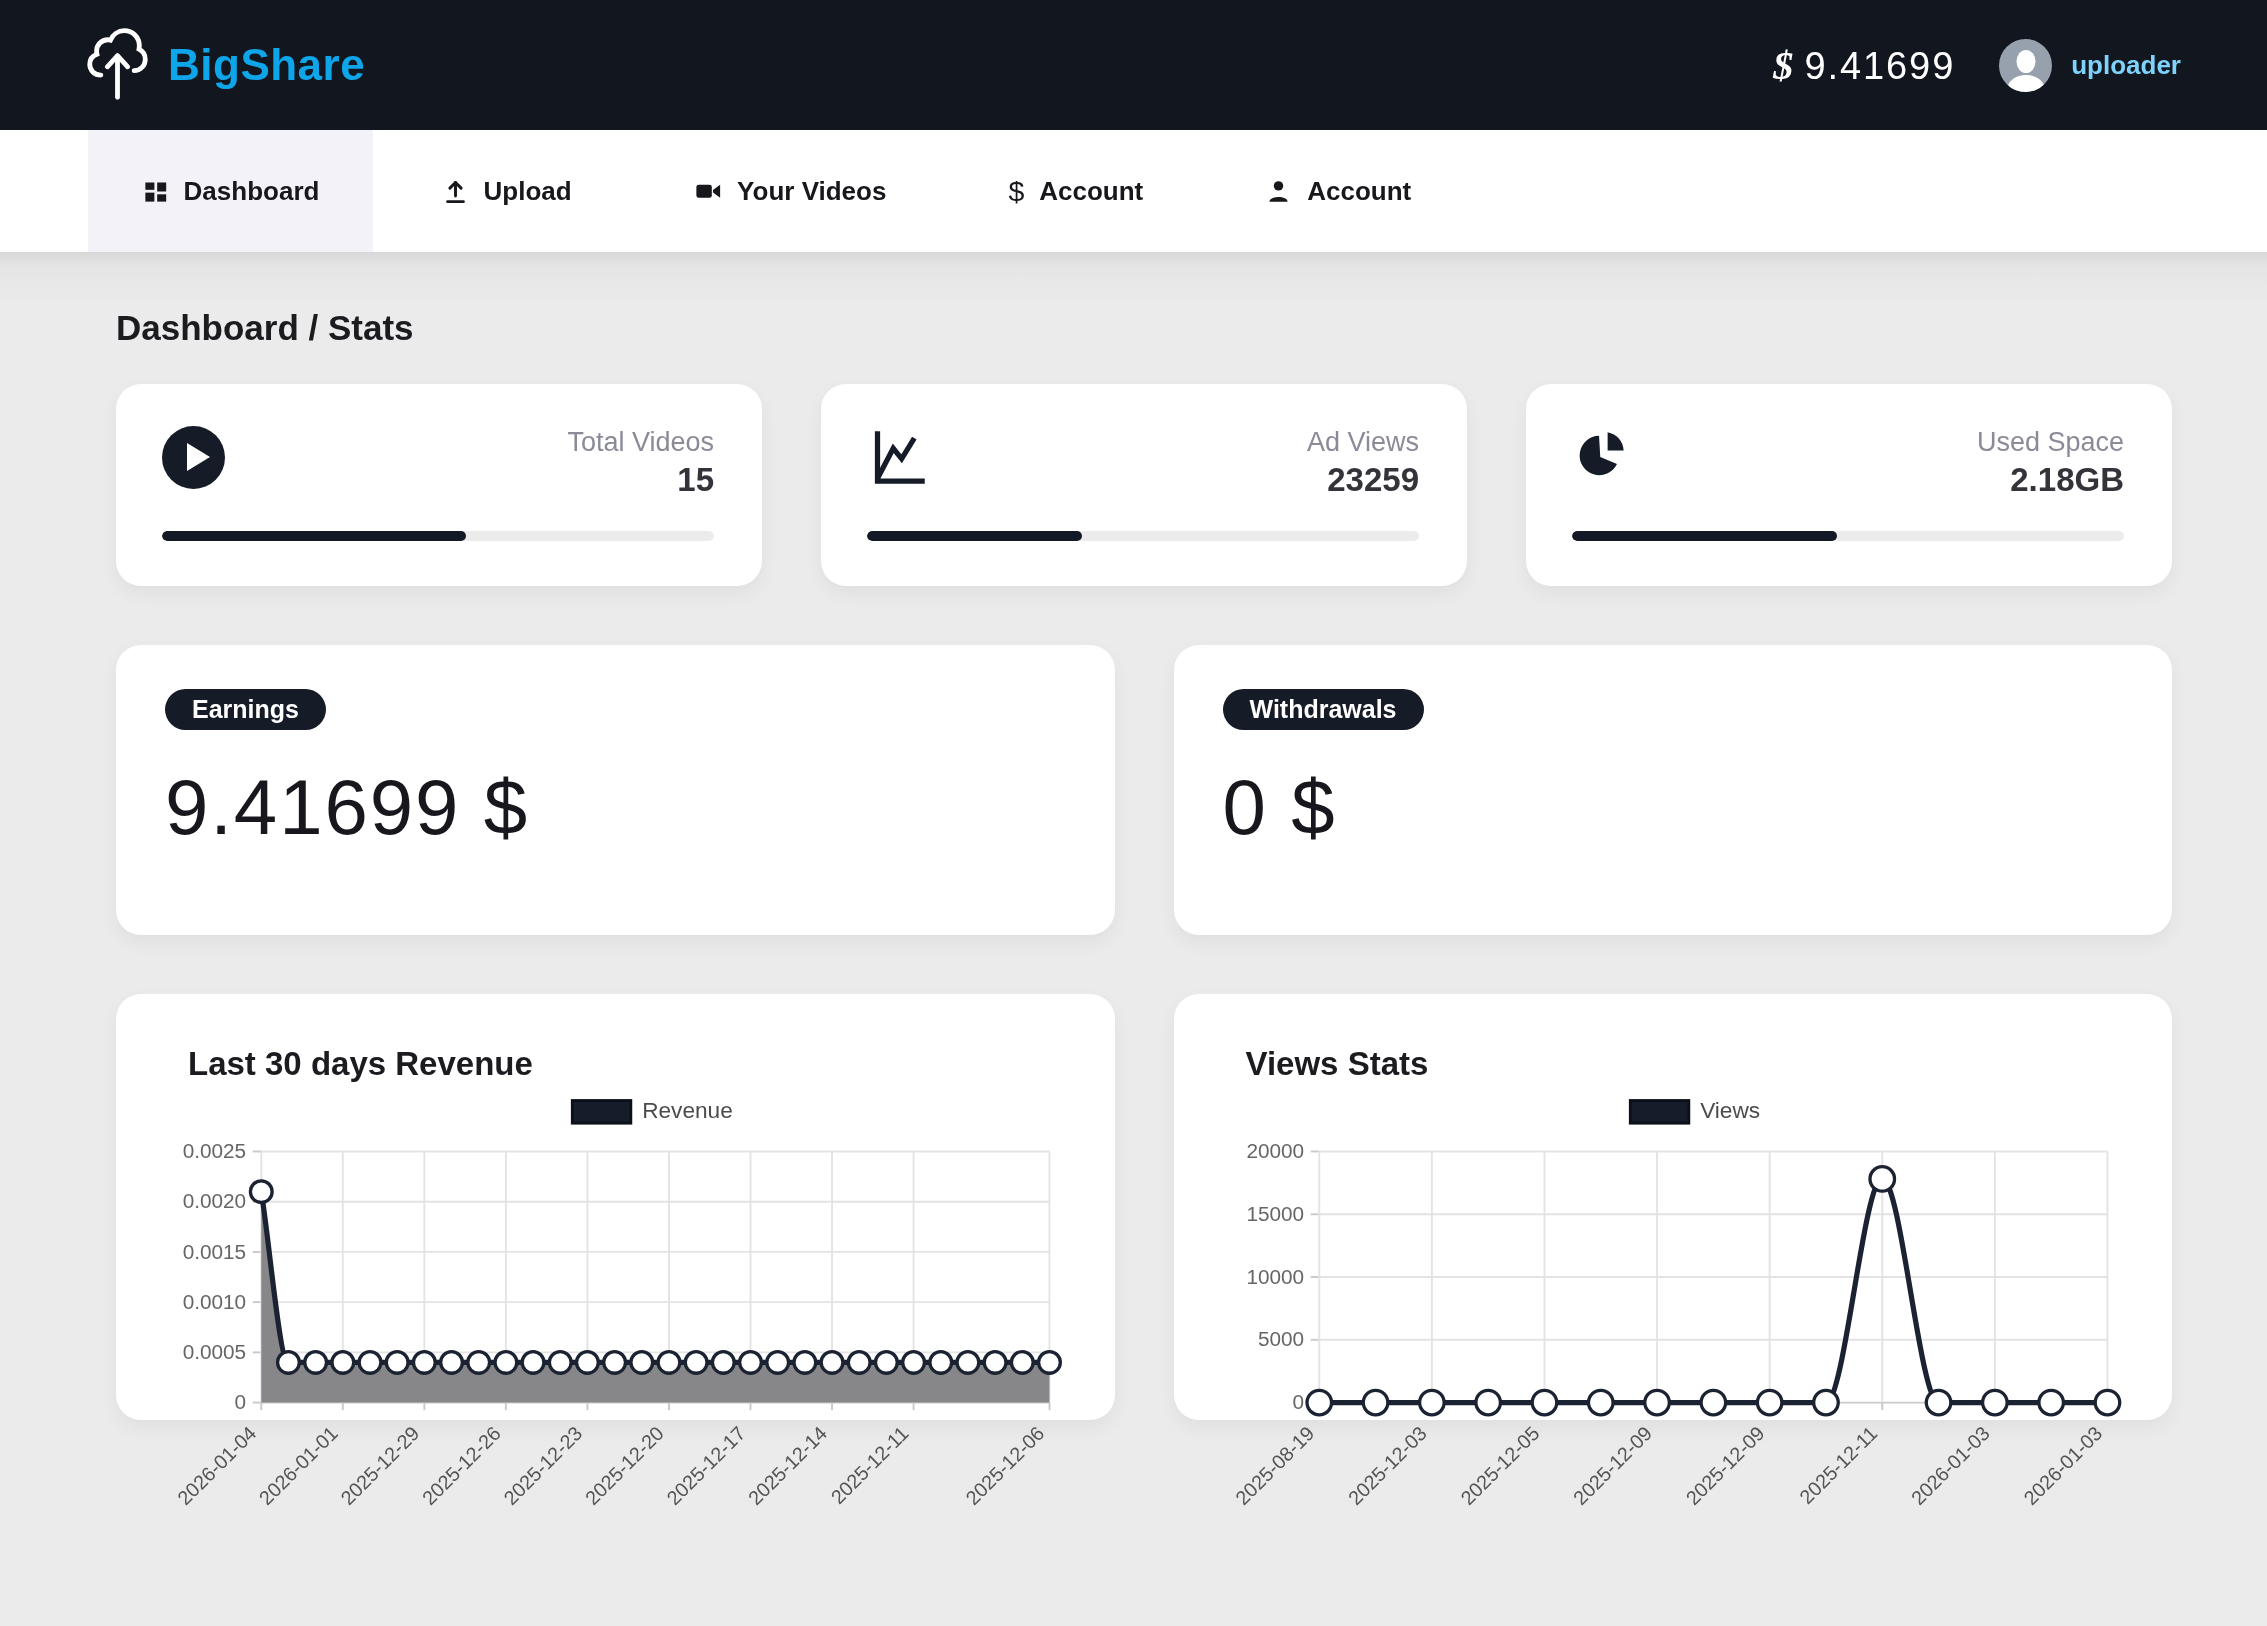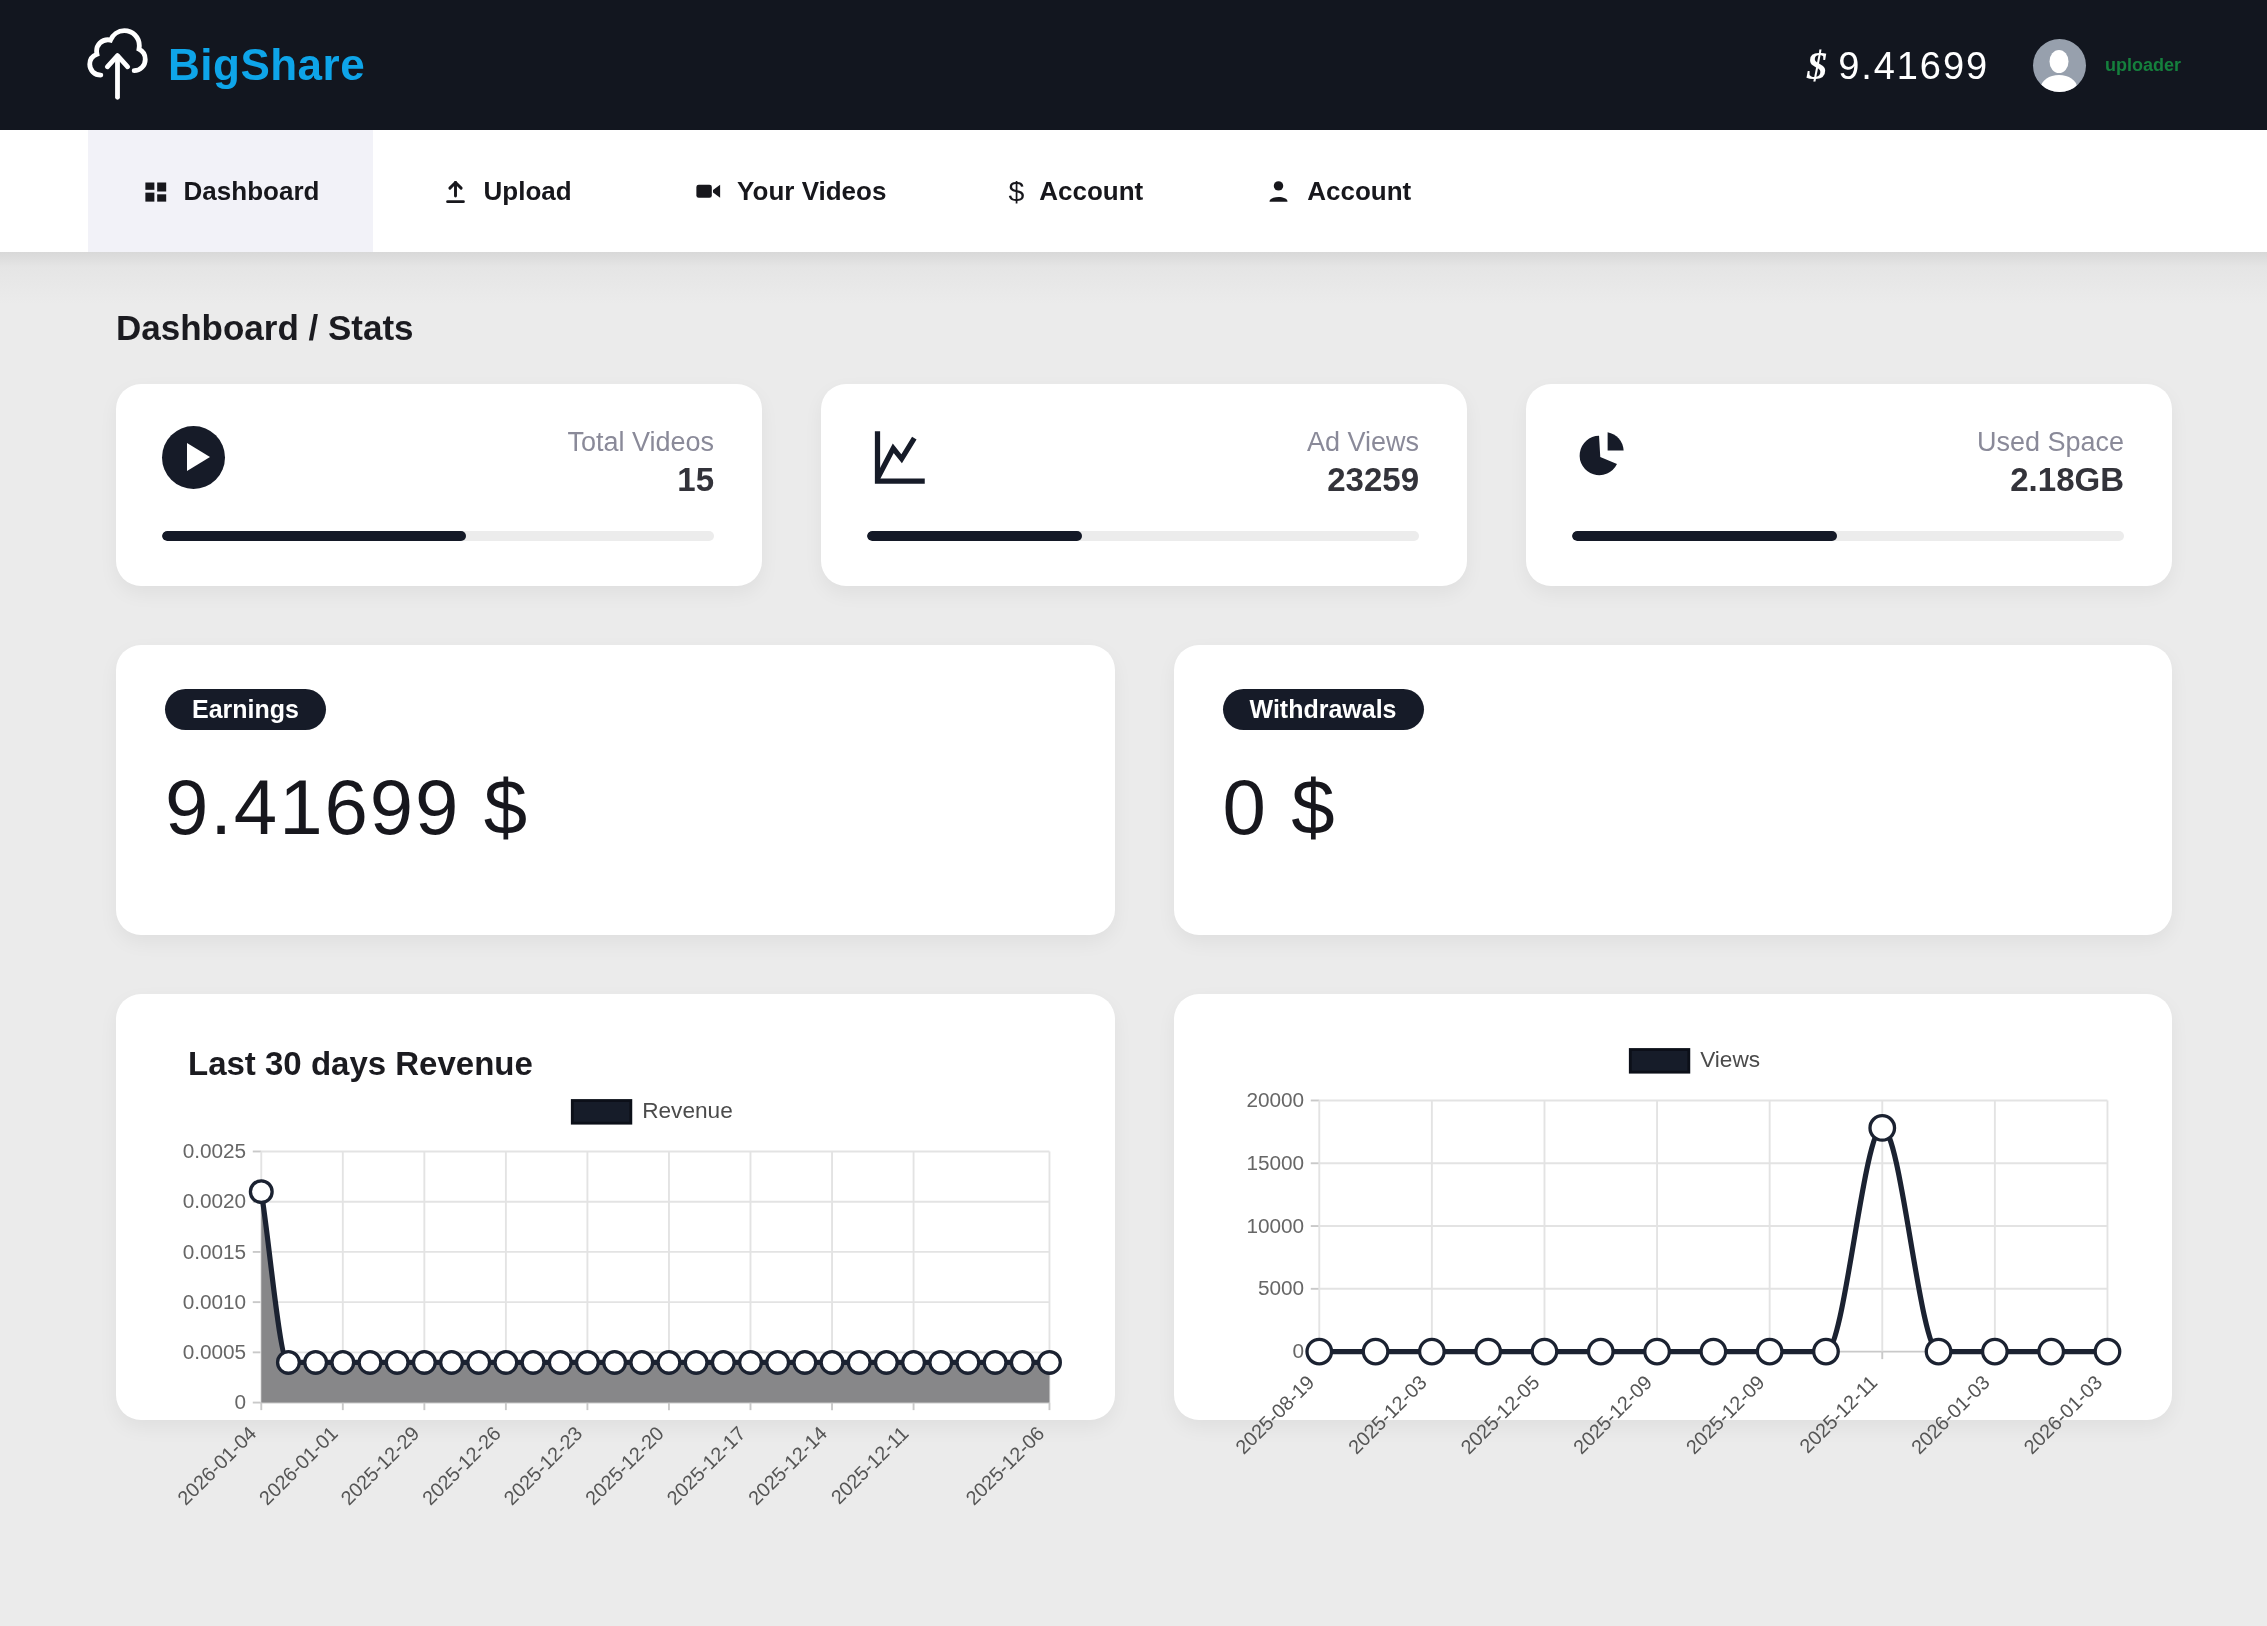--- a/index.html
+++ b/index.html
@@ -17,21 +17,21 @@
   .balance { font-size:38px; font-weight:500; letter-spacing:1.9px; margin-right:44px; display:flex; align-items:baseline; gap:9.5px;}
   .balance .cur { font-family:"Liberation Serif", serif; font-style:italic; font-weight:700; font-size:40px; }
   .avatar {
     width:53px; height:53px; border-radius:50%; background:#97a0ad; position:relative;
     overflow:hidden; margin-right:19px; flex:0 0 auto;
   }
   .avatar .head { position:absolute; left:50%; top:11.4px; transform:translateX(-50%);
     width:19px; height:23px; border-radius:50%; background:#fff; }
   .avatar .body { position:absolute; left:50%; top:36px; transform:translateX(-50%);
     width:36px; height:25px; border-radius:50% 50% 0 0; background:#fff; }
-  .username { font-size:18px; font-weight:600; color:#15803d; }
+  .username { font-size:26px; font-weight:600; color:#7dd3fc; }
 
   
   .navbar { height:122px; background:#ffffff; display:flex; align-items:stretch; }
   .nav-item {
     display:flex; align-items:center; gap:15px; cursor:pointer;
     font-size:26px; font-weight:700; color:#17171c;
   }
   .nav-item svg { display:block; }
   .nav-item.active {
     background:#f2f2f8; width:285px; margin-left:88px; justify-content:center;
@@ -310,20 +310,21 @@
           <circle cx="839.8275862068965" cy="287.44" r="11.5" fill="#ffffff" stroke="#1b2231" stroke-width="3.5"></circle>
           <circle cx="868.6206896551724" cy="287.44" r="11.5" fill="#ffffff" stroke="#1b2231" stroke-width="3.5"></circle>
           <circle cx="897.4137931034483" cy="287.44" r="11.5" fill="#ffffff" stroke="#1b2231" stroke-width="3.5"></circle>
           <circle cx="926.2068965517242" cy="287.44" r="11.5" fill="#ffffff" stroke="#1b2231" stroke-width="3.5"></circle>
           <circle cx="955" cy="287.44" r="11.5" fill="#ffffff" stroke="#1b2231" stroke-width="3.5"></circle>
           <rect x="449.5" y="10" width="62" height="24" fill="#161c29" stroke="#0c1019" stroke-width="3"></rect>
           <text x="523.5" y="29" font-size="24" fill="#4b4b4b">Revenue</text>
         </svg>
     </div>
     <div class="chart-card">
+      <div class="chart-title">Views Stats</div>
       <svg class="chart" id="chart-svg-1" viewBox="0 0 990 520">
           <line x1="120" y1="64" x2="955" y2="64" stroke="#e3e3e3" stroke-width="2"></line>
           <line x1="111" y1="64" x2="120" y2="64" stroke="#c9c9c9" stroke-width="2"></line>
           <text x="104" y="71" text-anchor="end" font-size="22" fill="#666">20000</text>
           <line x1="120" y1="130.5" x2="955" y2="130.5" stroke="#e3e3e3" stroke-width="2"></line>
           <line x1="111" y1="130.5" x2="120" y2="130.5" stroke="#c9c9c9" stroke-width="2"></line>
           <text x="104" y="137.5" text-anchor="end" font-size="22" fill="#666">15000</text>
           <line x1="120" y1="197" x2="955" y2="197" stroke="#e3e3e3" stroke-width="2"></line>
           <line x1="111" y1="197" x2="120" y2="197" stroke="#c9c9c9" stroke-width="2"></line>
           <text x="104" y="204" text-anchor="end" font-size="22" fill="#666">10000</text>

